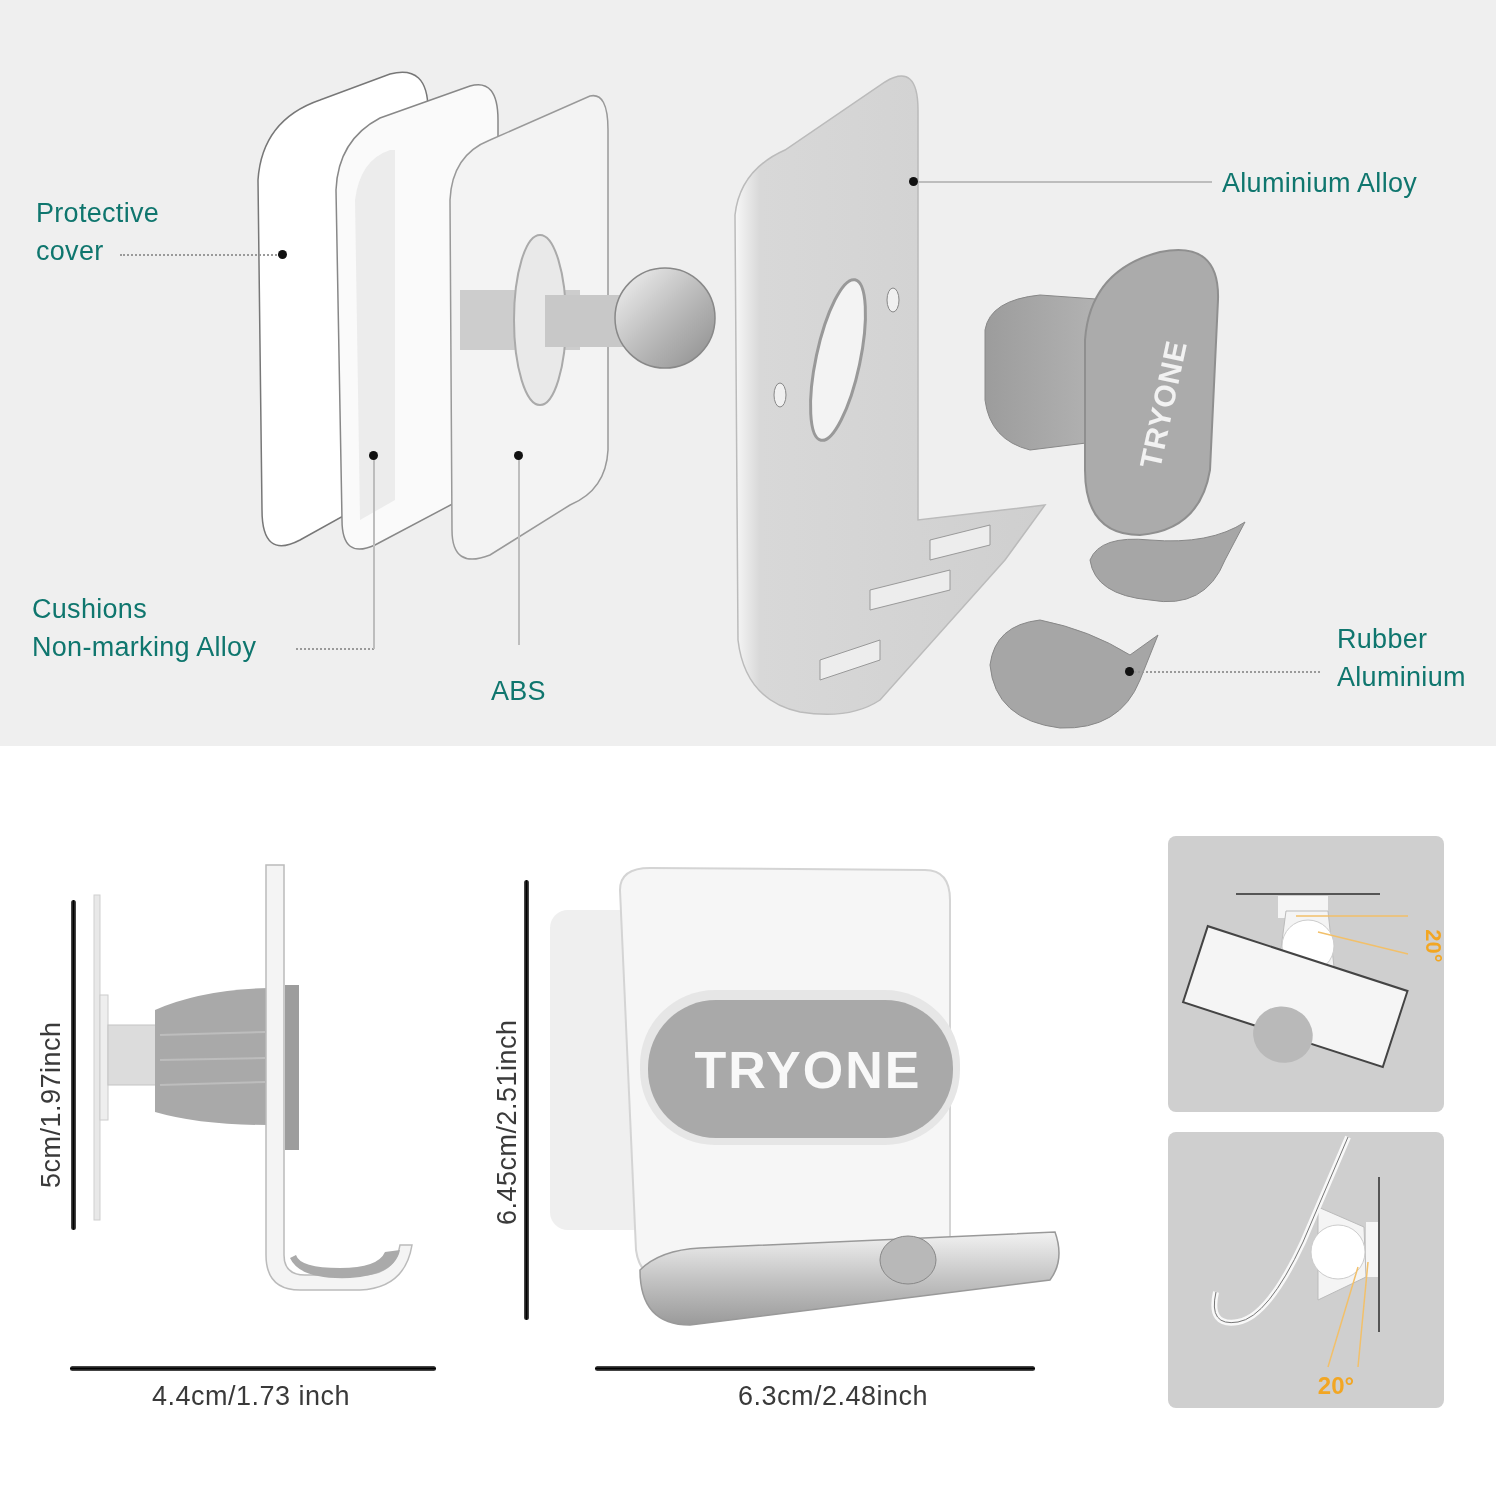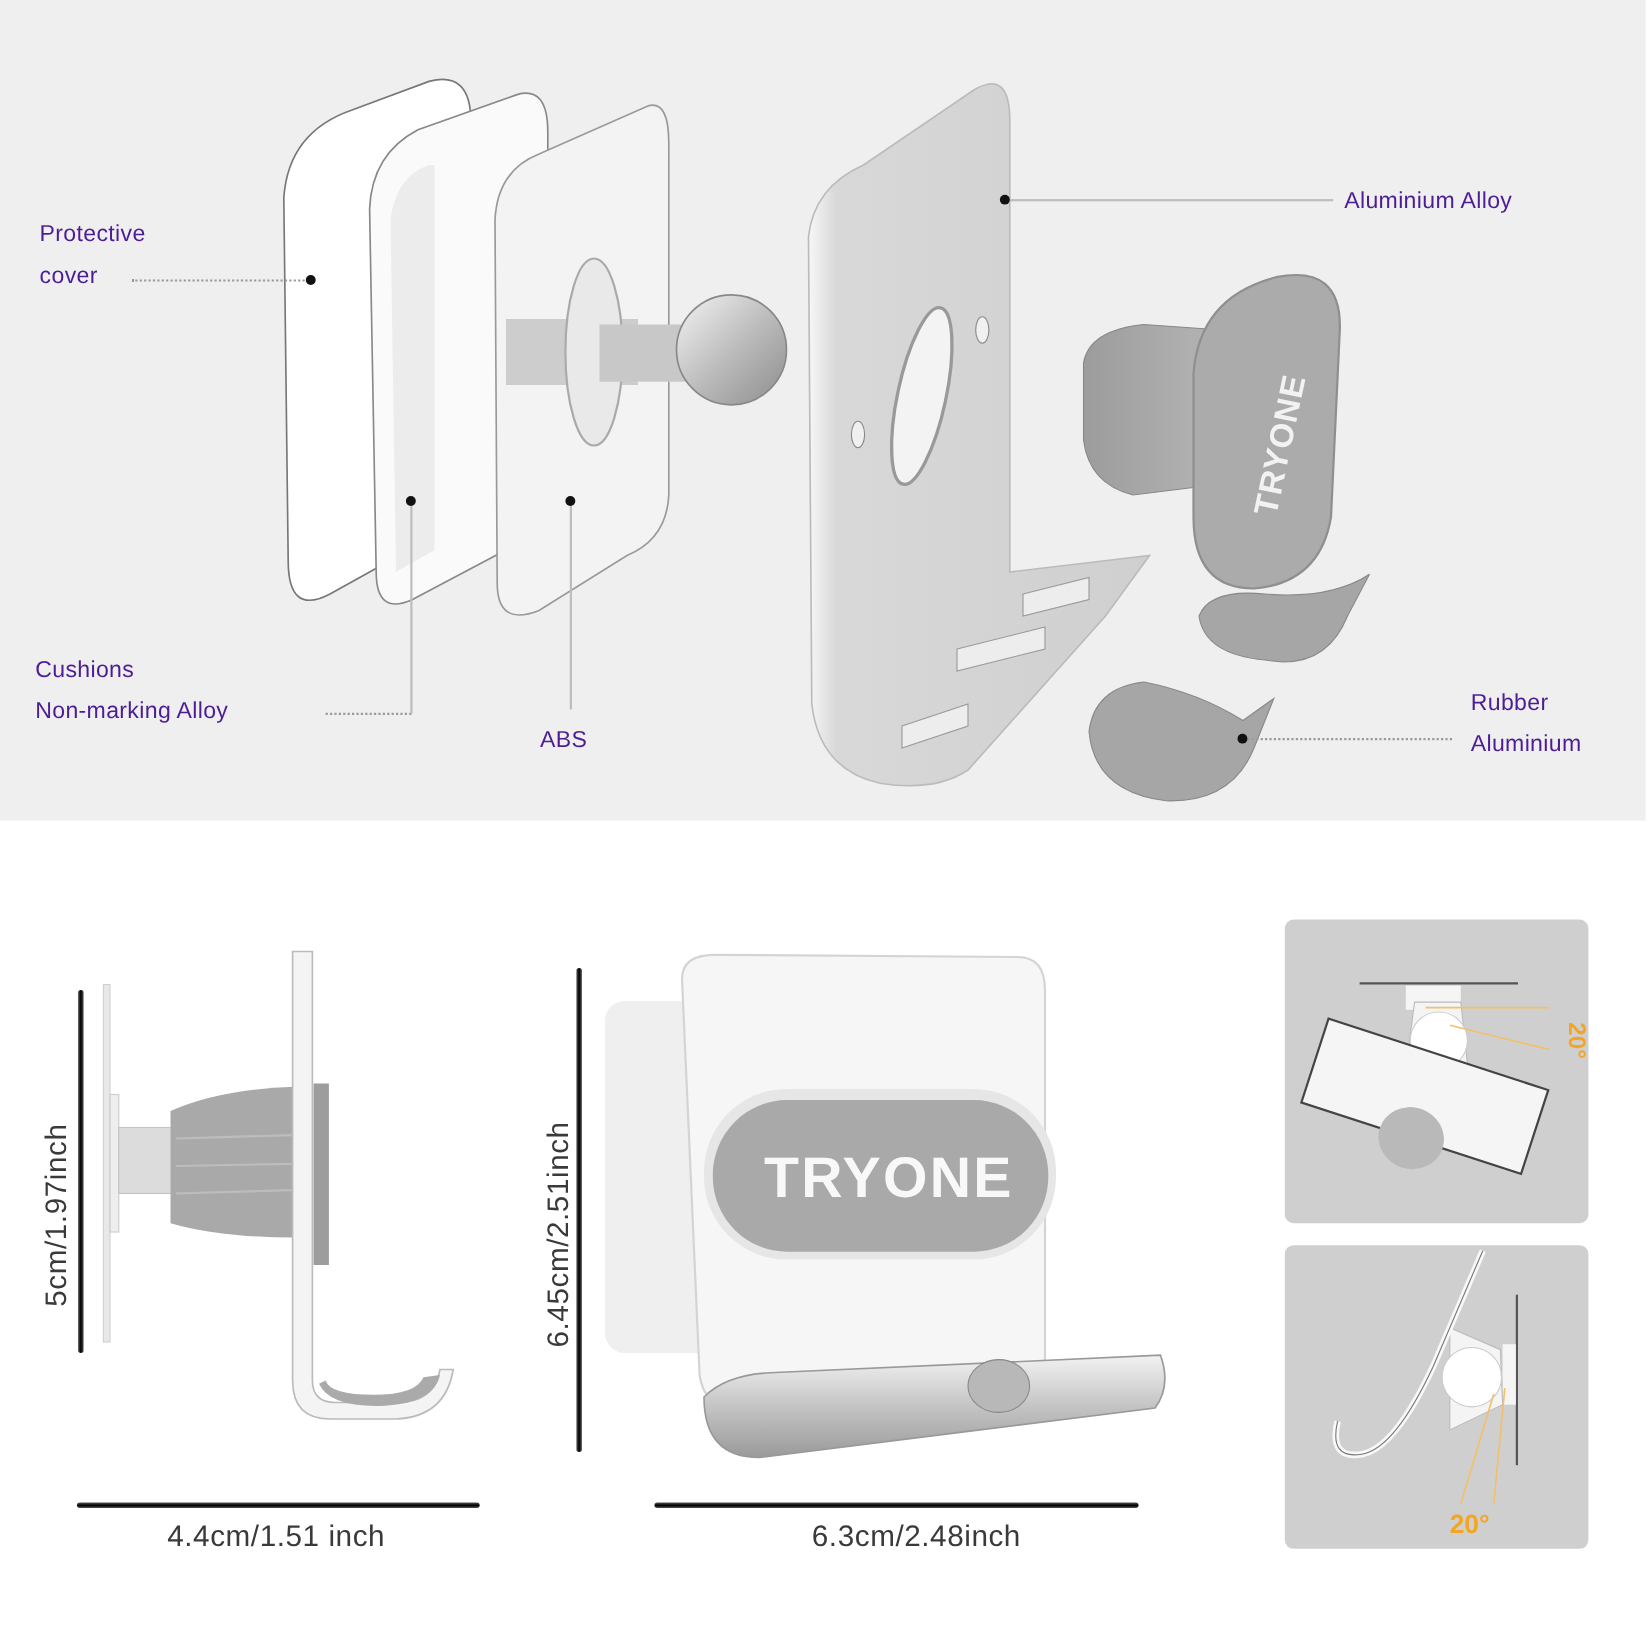--- a/index.html
+++ b/index.html
@@ -1,19 +1,19 @@
 <!DOCTYPE html>
 <html><head>
 <meta charset="utf-8">
 <style>
   *{box-sizing:border-box;margin:0;padding:0}
   html,body{width:1500px;height:1500px;background:#fff;overflow:hidden}
   body{position:relative;font-family:"Liberation Sans","DejaVu Sans",sans-serif;color:#2a2a2a}
   .top-panel{position:absolute;left:0;top:0;width:1496px;height:746px;background:#efefef}
-  .label{position:absolute;font-size:21px;line-height:38px;color:#4c1d95;letter-spacing:0.3px;white-space:nowrap}
+  .label{position:absolute;font-size:27px;line-height:38px;color:#0f766e;letter-spacing:0.3px;white-space:nowrap}
   .dot{position:absolute;width:9px;height:9px;border-radius:50%;background:#111}
   .hline{position:absolute;height:0;border-top:2px dotted #9a9a9a}
   .hline.solid{border-top:2px solid #bdbdbd}
   .vline{position:absolute;width:0;border-left:2px solid #bdbdbd}
   svg{position:absolute;overflow:visible}
   .dim-text{position:absolute;font-size:27px;color:#3a3a3a;white-space:nowrap;letter-spacing:0.5px}
   .dim-text.vert{transform:rotate(-90deg);transform-origin:left top}
   .dim-bar-h{position:absolute;height:5px;background:linear-gradient(#555,#000,#555);border-radius:3px}
   .dim-bar-v{position:absolute;width:5px;background:linear-gradient(90deg,#555,#000,#555);border-radius:3px}
   .angle-card{position:absolute;width:276px;height:276px;background:#cfcfcf;border-radius:8px}
@@ -77,21 +77,21 @@
 <div class="dot" style="left:278px;top:250px"></div>
 
 <div class="label" style="left:32px;top:590px">
   <div>Cushions</div>
   <div>Non-marking Alloy</div>
 </div>
 <div class="hline" style="left:296px;top:648px;width:78px"></div>
 <div class="vline" style="left:373px;top:455px;height:194px"></div>
 <div class="dot" style="left:369px;top:451px"></div>
 
-<div class="label" style="left:491px;top:654px">ABS</div>
+<div class="label" style="left:491px;top:672px">ABS</div>
 <div class="vline" style="left:518px;top:455px;height:190px"></div>
 <div class="dot" style="left:514px;top:451px"></div>
 
 <div class="label" style="left:1222px;top:164px">Aluminium Alloy</div>
 <div class="hline solid" style="left:914px;top:181px;width:298px"></div>
 <div class="dot" style="left:909px;top:177px"></div>
 
 <div class="label" style="left:1337px;top:620px">
   <div>Rubber</div>
   <div>Aluminium</div>
@@ -105,21 +105,21 @@
   <rect x="108" y="175" width="48" height="60" fill="#dcdcdc" stroke="#c4c4c4"></rect>
   <path d="M155 160 Q200 140 268 138 L268 275 Q200 275 155 262 Z" fill="#a9a9a9"></path>
   <path d="M160 185 L265 182 M160 210 L265 208 M160 235 L265 232" stroke="#bdbdbd" stroke-width="2"></path>
   <rect x="285" y="135" width="14" height="165" fill="#9d9d9d"></rect>
   <path d="M266 15 L284 15 L284 405 Q284 425 305 425 L360 425 Q395 425 400 395 L412 395 Q405 438 360 440 L300 440 Q266 440 266 405 Z" fill="#f4f4f4" stroke="#bbb" stroke-width="1.5"></path>
   <path d="M290 408 Q300 430 350 428 Q395 425 400 400 L385 402 Q378 418 340 418 Q300 418 296 405 Z" fill="#aaa"></path>
 </svg>
 <div class="dim-bar-v" style="left:71px;top:900px;height:330px"></div>
 <div class="dim-text vert" style="left:36px;top:1188px">5cm/1.97inch</div>
 <div class="dim-bar-h" style="left:70px;top:1366px;height:5px;width:366px"></div>
-<div class="dim-text" style="left:152px;top:1381px">4.4cm/1.51 inch</div>
+<div class="dim-text" style="left:152px;top:1381px">4.4cm/1.73 inch</div>
 
 <svg style="left:530px;top:860px" width="560" height="480" viewBox="0 0 560 480">
   <defs>
     <linearGradient id="rodg" x1="0" y1="0" x2="0" y2="1">
       <stop offset="0" stop-color="#f2f2f2"></stop>
         <stop offset="0.5" stop-color="#c4c4c4"></stop>
         <stop offset="1" stop-color="#9a9a9a"></stop>
     </linearGradient>
   </defs>
   <rect x="20" y="50" width="130" height="320" rx="18" fill="#efefef"></rect>

